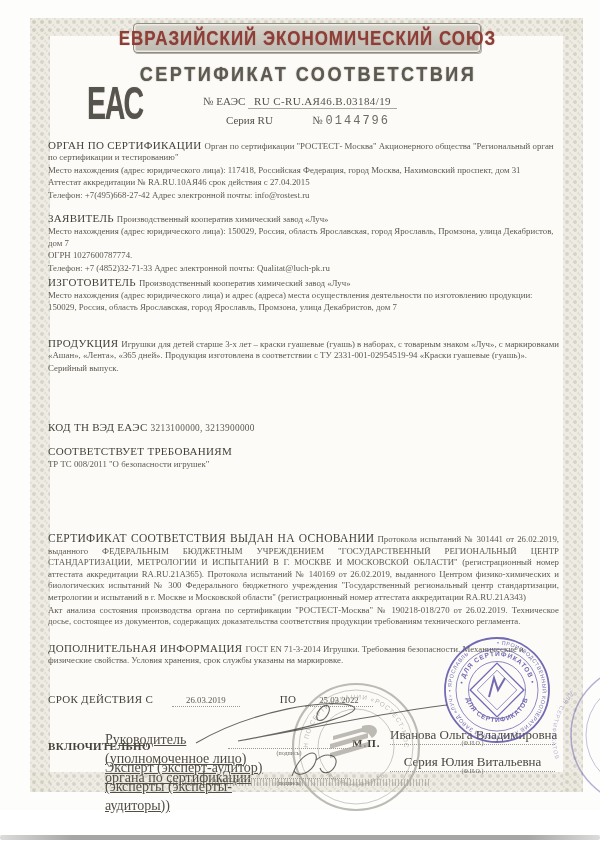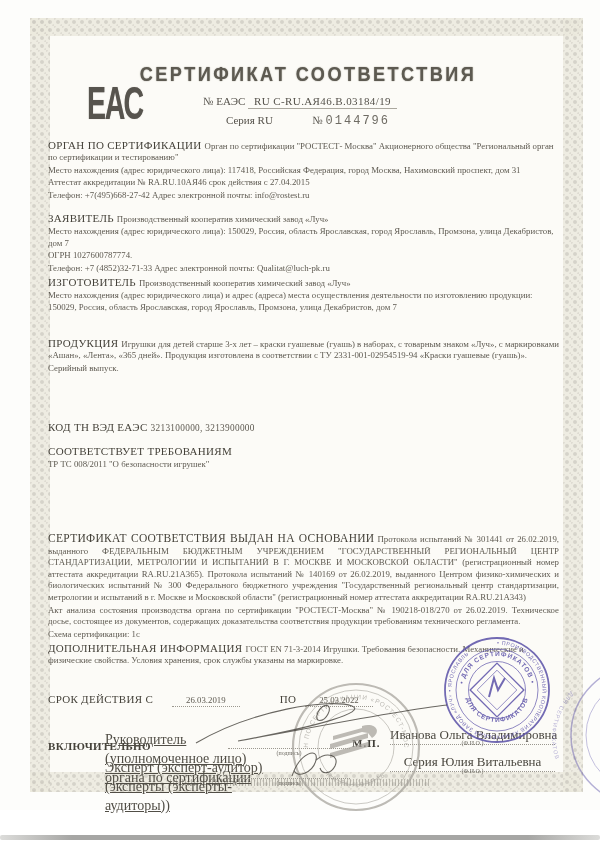--- a/index.html
+++ b/index.html
@@ -145,20 +145,23 @@
 
 <div class="scan">
 
   <div class="frame-strip frame-top"></div>
   <div class="frame-strip frame-bottom"></div>
   <div class="frame-strip frame-left"></div>
   <div class="frame-strip frame-right"></div>
   <div class="inner-area"></div>
   <div class="microtext"></div>
 
+  <div class="banner">
+    <span>ЕВРАЗИЙСКИЙ ЭКОНОМИЧЕСКИЙ СОЮЗ</span>
+  </div>
   <div class="eac">ЕАС</div>
   <div class="cert-title">СЕРТИФИКАТ СООТВЕТСТВИЯ</div>
 
   <div class="numline">
     <span>№ ЕАЭС</span>
     <span class="numval">RU C-RU.АЯ46.B.03184/19</span>
   </div>
   <div class="serline">
     <span>Серия</span>
     <span>RU</span>
@@ -196,21 +199,20 @@
   </div>
 
   <div class="sec" style="top:444px">
     <p><span class="lbl">СООТВЕТСТВУЕТ ТРЕБОВАНИЯМ</span></p>
     <p>ТР ТС 008/2011 "О безопасности игрушек"</p>
   </div>
 
   <div class="sec" style="top:531px">
     <p class="just"><span class="lbl lbl-lg">СЕРТИФИКАТ СООТВЕТСТВИЯ  ВЫДАН НА ОСНОВАНИИ</span><span>Протокола испытаний № 301441 от 26.02.2019, выданного ФЕДЕРАЛЬНЫМ БЮДЖЕТНЫМ УЧРЕЖДЕНИЕМ "ГОСУДАРСТВЕННЫЙ РЕГИОНАЛЬНЫЙ ЦЕНТР СТАНДАРТИЗАЦИИ, МЕТРОЛОГИИ И ИСПЫТАНИЙ В Г. МОСКВЕ И МОСКОВСКОЙ ОБЛАСТИ" (регистрационный номер аттестата аккредитации RA.RU.21А365). Протокола испытаний № 140169 от 26.02.2019, выданного Центром физико-химических и биологических испытаний № 300 Федерального бюджетного учреждения "Государственный региональный центр стандартизации, метрологии и испытаний в г. Москве и Московской области" (регистрационный номер аттестата аккредитации RA.RU.21А343)</span></p>
     <p class="just" style="margin-top:2px">Акт анализа состояния производства органа по сертификации "РОСТЕСТ-Москва" № 190218-018/270 от 26.02.2019. Техническое досье, состоящее из документов, содержащих доказательства соответствия продукции требованиям технического регламента.</p>
-    <p>Схема сертификации: 1с</p>
   </div>
 
   <div class="sec" style="top:641px">
     <p><span class="lbl">ДОПОЛНИТЕЛЬНАЯ ИНФОРМАЦИЯ</span><span>ГОСТ EN 71-3-2014 Игрушки. Требования безопасности. Механические и физические свойства. Условия хранения, срок службы указаны на маркировке.</span></p>
   </div>
 
   <div class="validity">
     <span class="lbl">СРОК ДЕЙСТВИЯ С</span><span class="sp1"></span><span class="vdate">26.03.2019</span><span class="sp2"></span><span class="lbl">ПО</span><span class="sp1" style="width:6px"></span><span class="vdate">25.03.2022</span>
   </div>
   <div class="incl">ВКЛЮЧИТЕЛЬНО</div>

